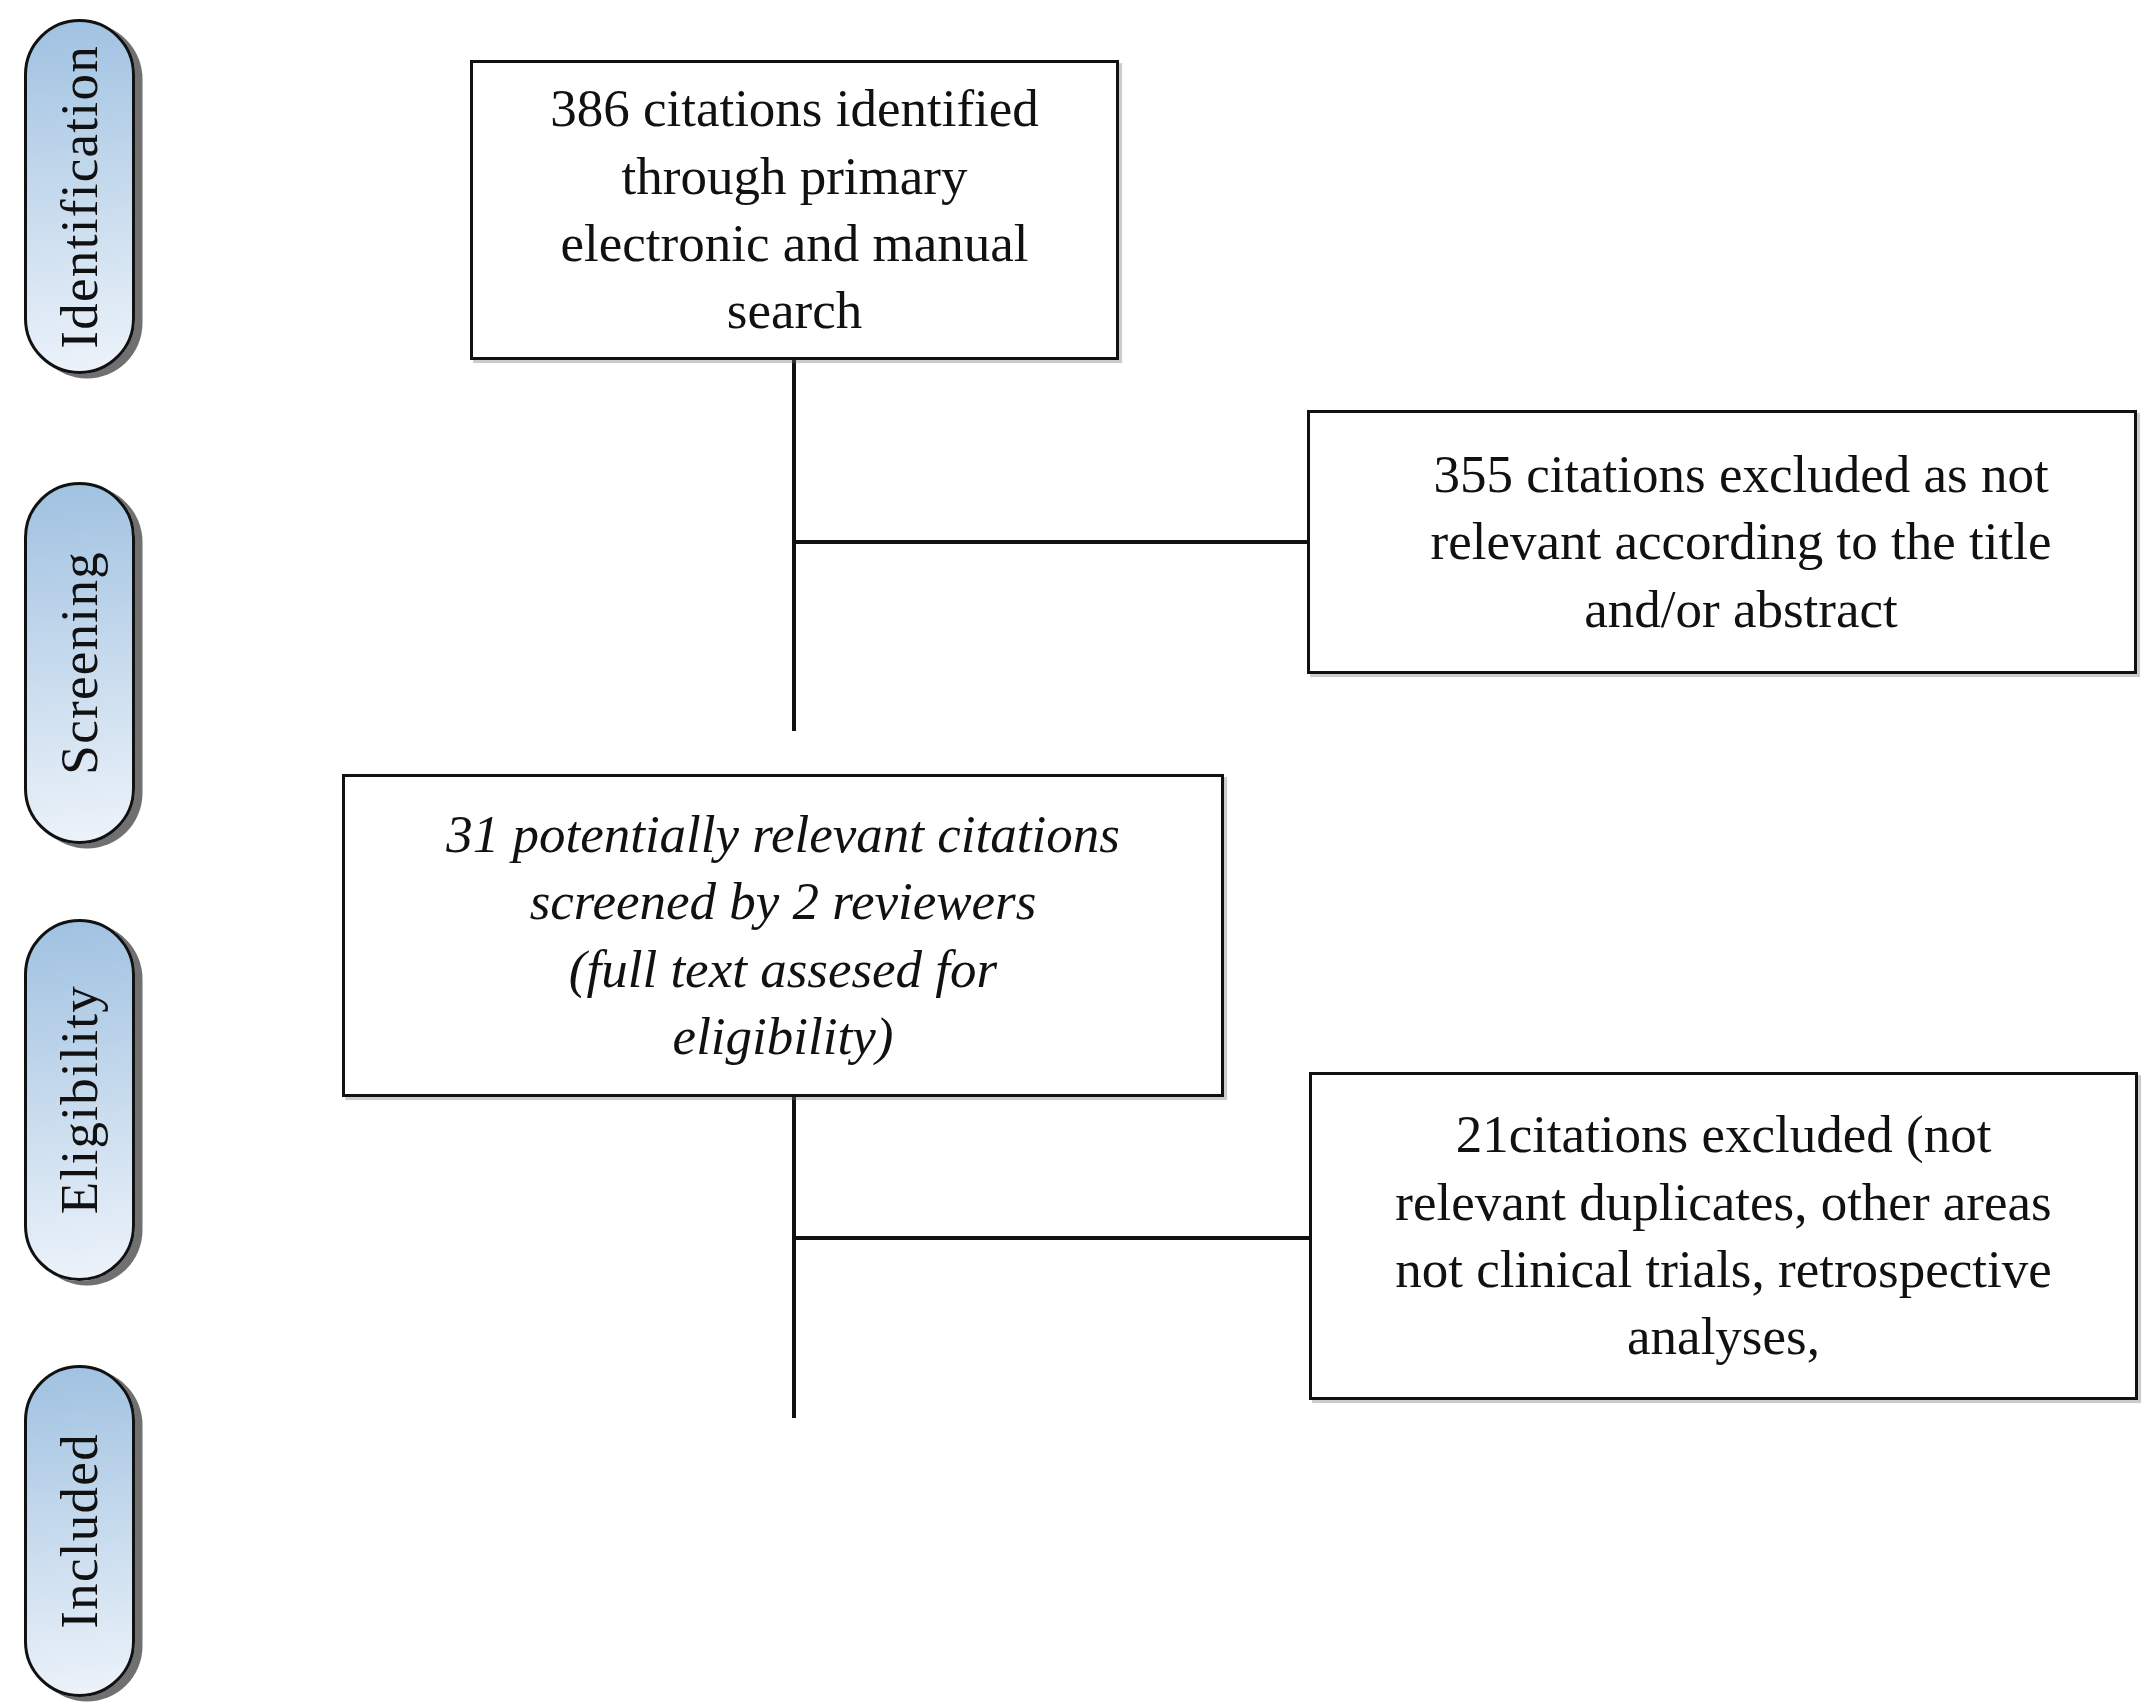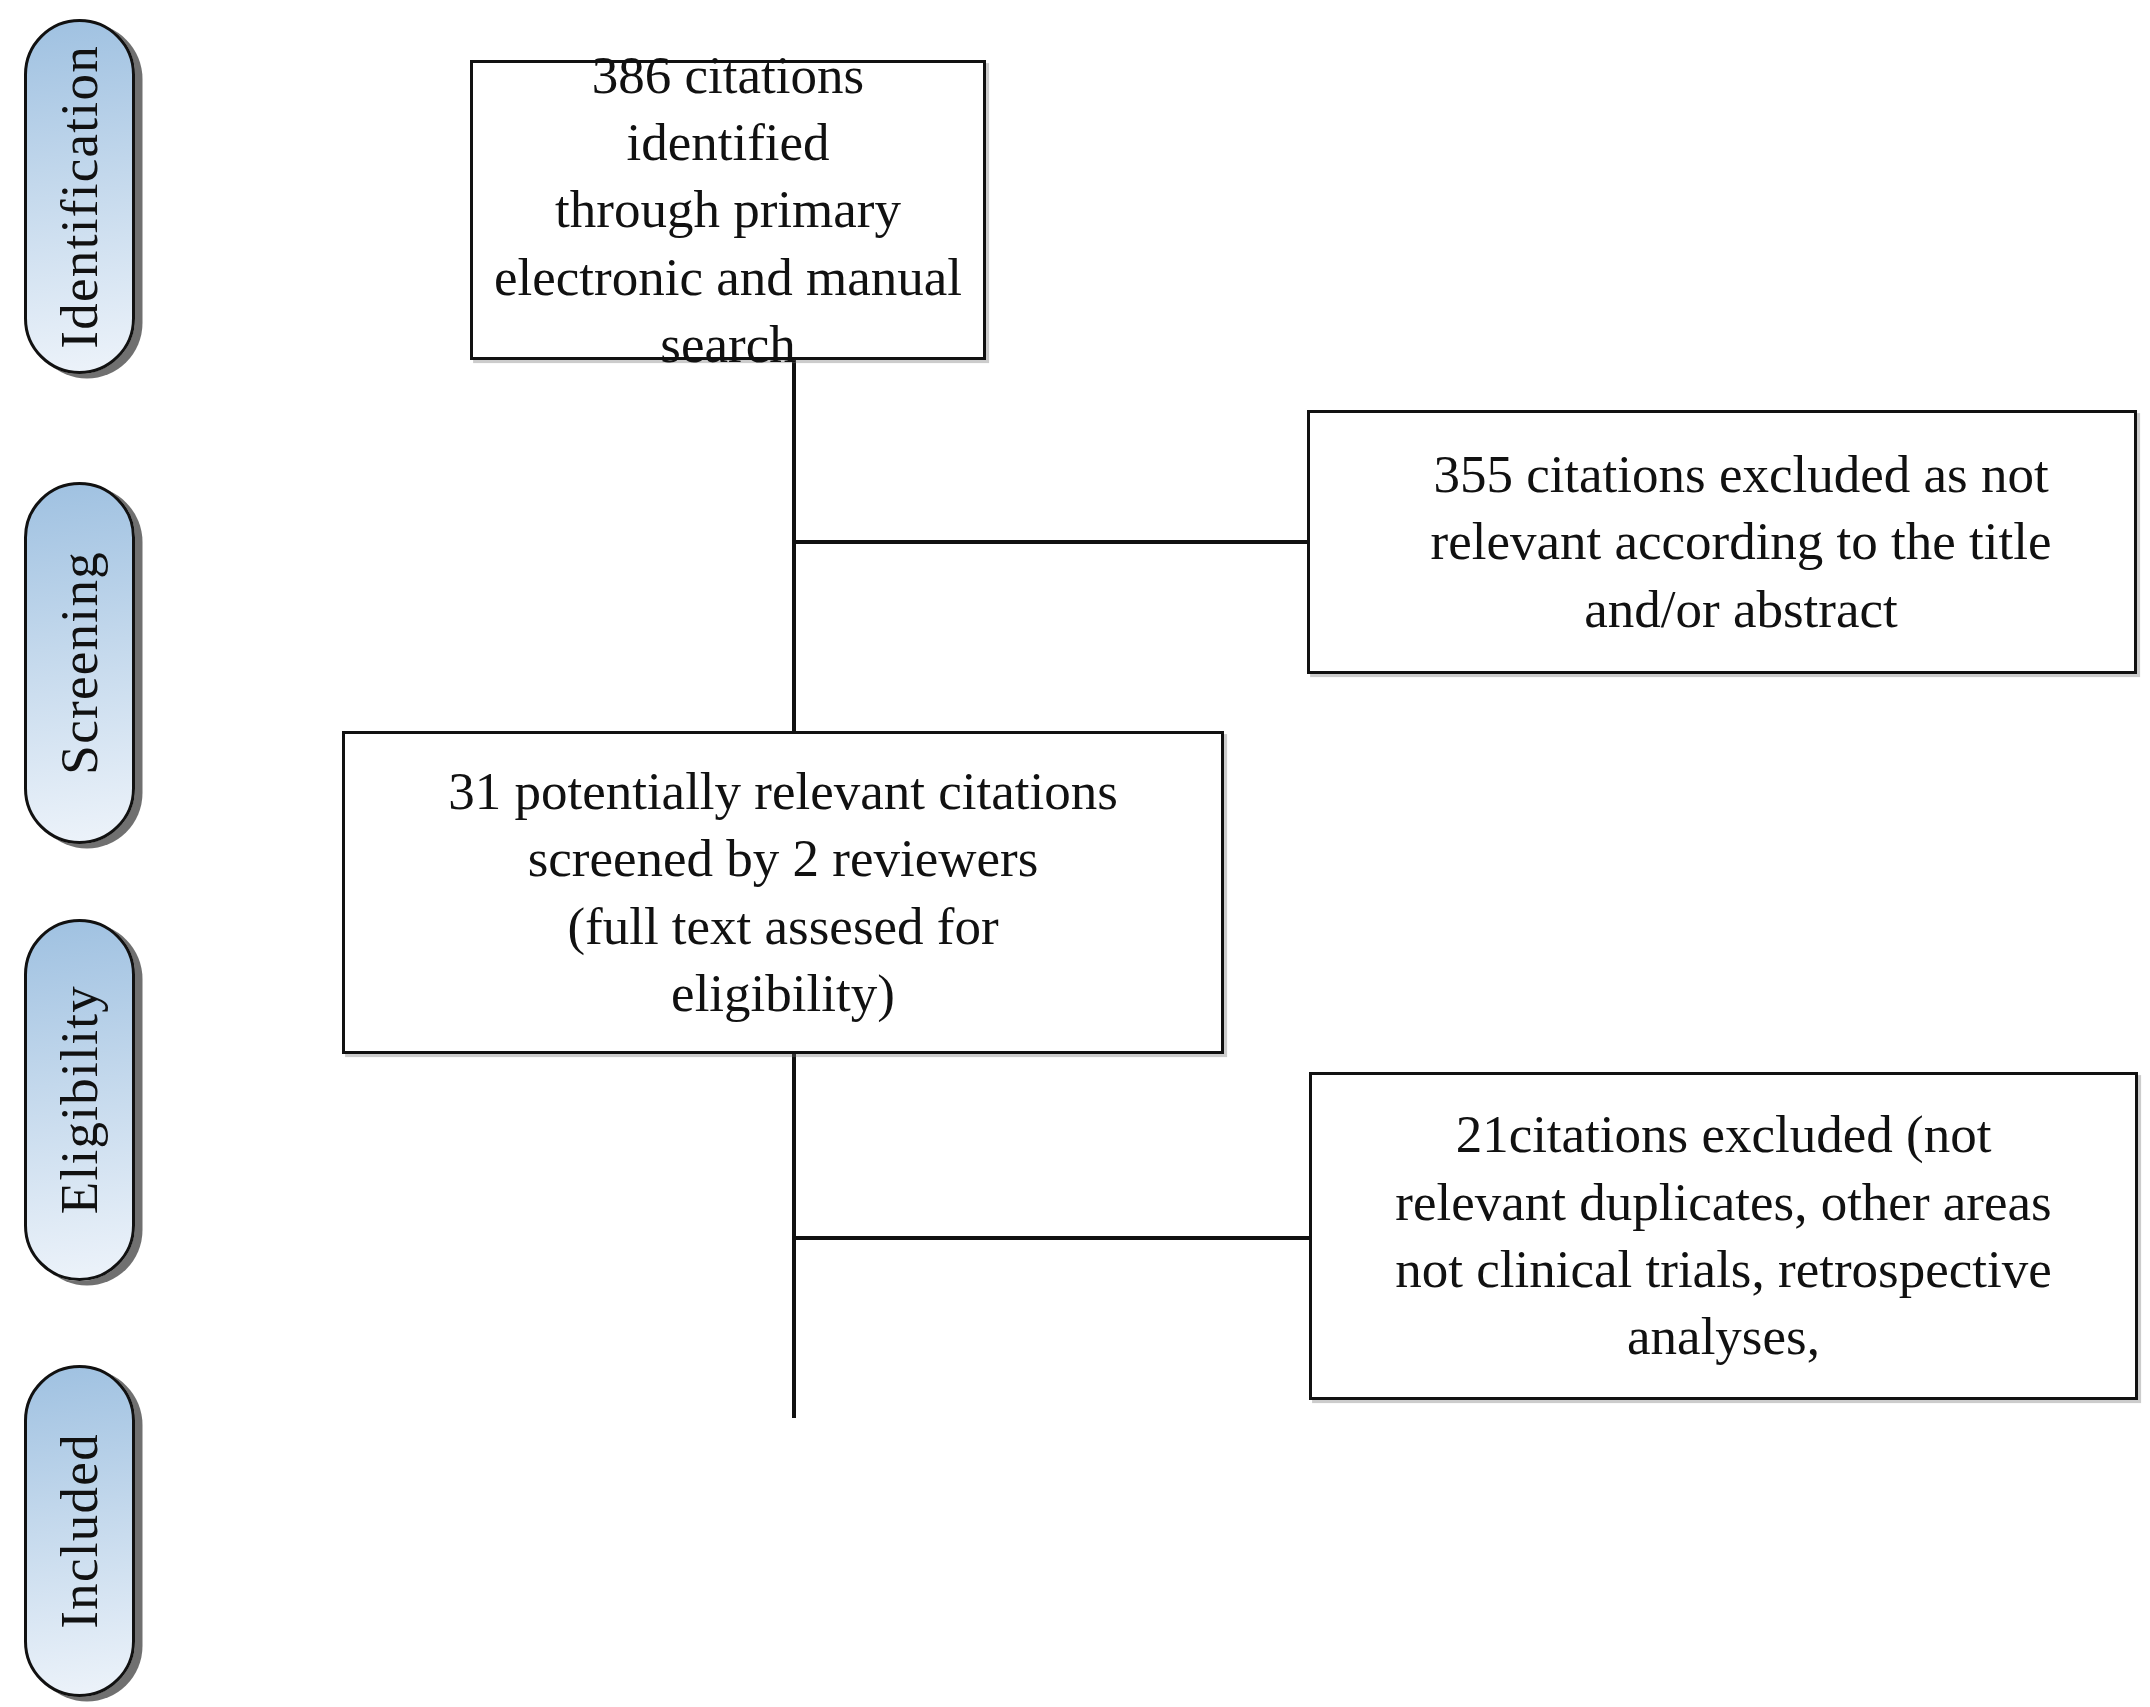--- a/index.html
+++ b/index.html
@@ -61,23 +61,23 @@
     text-align: center;
     box-shadow: 3.1px 3.1px 0 rgba(110, 110, 110, 0.35);
   }
   .box-text {
     white-space: pre-line;
     font-size: 53px;
     line-height: 1.27;
     color: #111111;
     padding: 0 12.6px;
   }
-  .box-identified        { left: 470px;  top: 60px;   width: 516px; height: 300px; }
+  .box-identified        { left: 470px;  top: 60px;   width: 649px; height: 300px; }
   .box-excluded-title    { left: 1307px; top: 410px;  width: 830px; height: 264px; padding-left: 38px; }
-  .box-screened          { left: 342px;  top: 731px; width: 882px; height: 323px; }
+  .box-screened          { left: 342px;  top: 774px; width: 882px; height: 323px; font-style: italic; }
   .box-excluded-fulltext { left: 1309px; top: 1072px; width: 829px; height: 328px; }
   .box-included          { left: 433px;  top: 1418px; width: 723px; height: 211px; }
 
   
   .line {
     position: absolute;
     background: #111111;
   }
   .line-v1 { left: 792px; top: 360px;  width: 3.8px;   height: 371px; }
   .line-h1 { left: 792px; top: 540px;  width: 516px; height: 3.8px; }

